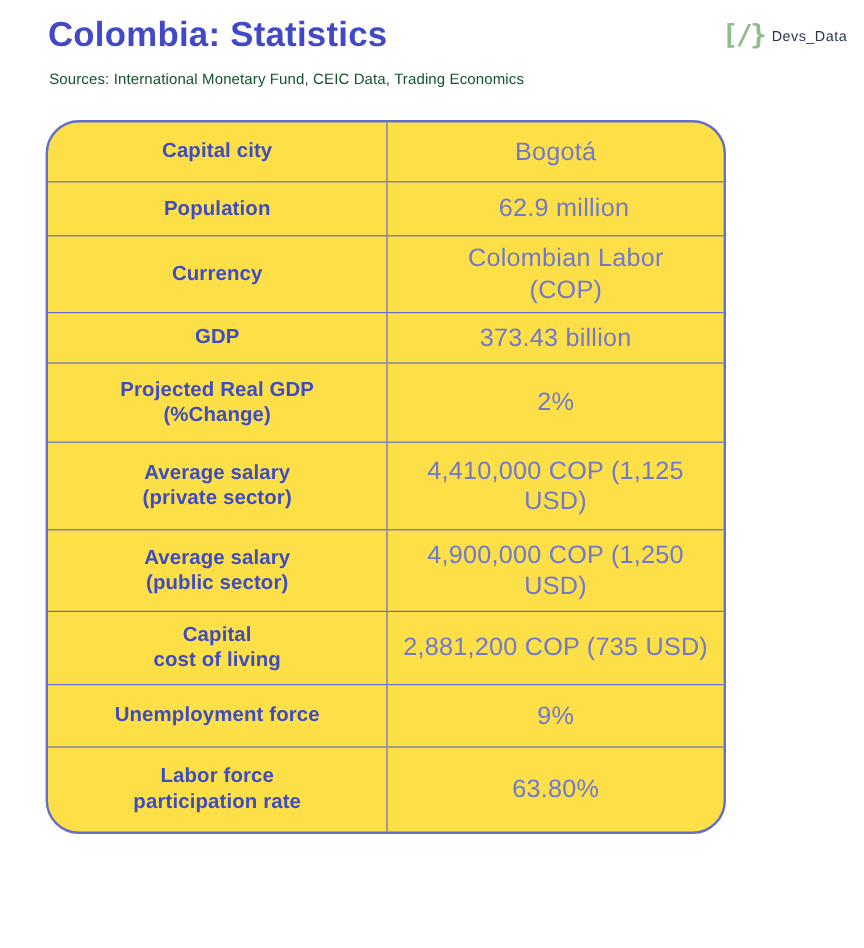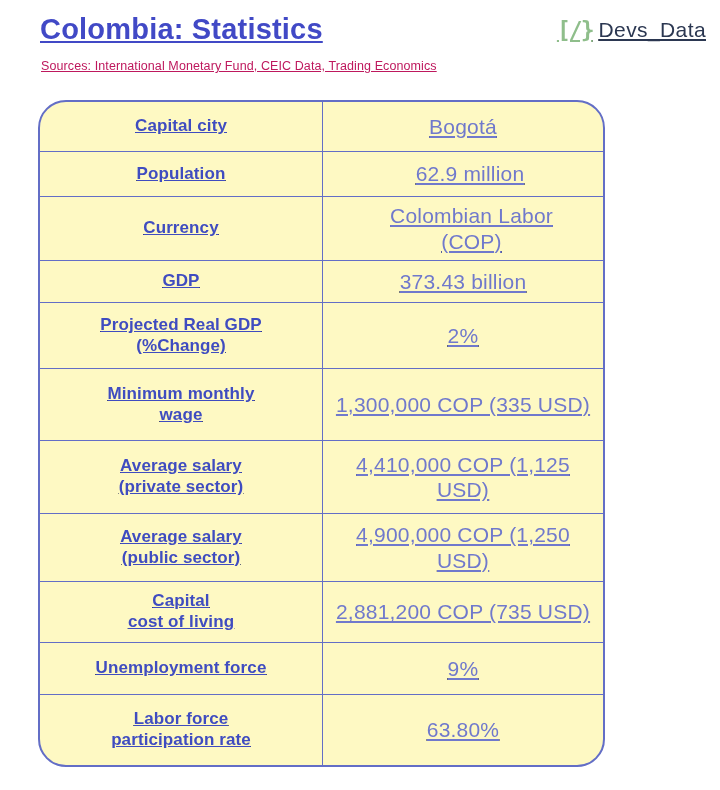--- a/index.html
+++ b/index.html
@@ -1,15 +1,15 @@
 <!DOCTYPE html>
 <html><head>
 <meta charset="utf-8">
 <style>
-  * { margin: 0; padding: 0; box-sizing: border-box; text-decoration: underline; }
+  * { margin: 0; padding: 0; box-sizing: border-box; }
   html, body { background: #ffffff; }
   body {
     width: 720px;
     height: 790px;
     position: relative;
     font-family: "Liberation Sans", sans-serif;
     overflow: hidden;
   }
 
   
@@ -20,56 +20,56 @@
     font-size: 29px;
     font-weight: bold;
     letter-spacing: 0.2px;
     color: #4149c6;
   }
   .sources-line {
     position: absolute;
     left: 41px;
     top: 59px;
     font-size: 12.5px;
-    color: #be185d;
+    color: #14532d;
     letter-spacing: 0.1px;
   }
   .logo {
     position: absolute;
     top: 17px;
     right: 14px;
     display: flex;
     align-items: center;
     gap: 2px;
   }
   .logo-glyph {
     font-family: "DejaVu Sans Mono", monospace;
     font-size: 23px;
     font-weight: bold;
     color: #8fbe8b;
     letter-spacing: -2px;
     padding-right: 4px;
   }
   .logo-text {
-    font-size: 21px;
+    font-size: 12px;
     font-weight: 500;
     color: #2b3751;
     letter-spacing: 0.4px;
   }
 
   
   .stats-table {
     position: absolute;
     left: 38px;
     top: 100px;
     width: 567px;
     border: 2px solid #636ec6;
     border-radius: 28px;
     overflow: hidden;
-    background: #fef9c3;
+    background: #fde047;
   }
   .stats-row {
     display: flex;
     border-bottom: 1.5px solid #636ec6;
   }
   .stats-row:last-child { border-bottom: none; }
   .cell {
     display: flex;
     align-items: center;
     justify-content: center;
@@ -127,25 +127,20 @@
     <div class="cell cell-label">GDP</div>
     <div class="cell cell-value">373.43 billion</div>
   </div>
 
   <div class="stats-row" style="min-height:66px;">
     <div class="cell cell-label">Projected Real GDP
 (%Change)</div>
     <div class="cell cell-value">2%</div>
   </div>
 
-  <div class="stats-row" style="min-height:72px;">
-    <div class="cell cell-label">Minimum monthly
-wage</div>
-    <div class="cell cell-value">1,300,000 COP (335 USD)</div>
-  </div>
 
   <div class="stats-row" style="min-height:73px;">
     <div class="cell cell-label">Average salary
 (private sector)</div>
     <div class="cell cell-value">4,410,000 COP (1,125 USD)</div>
   </div>
 
   <div class="stats-row" style="min-height:68px;">
     <div class="cell cell-label">Average salary
 (public sector)</div>

